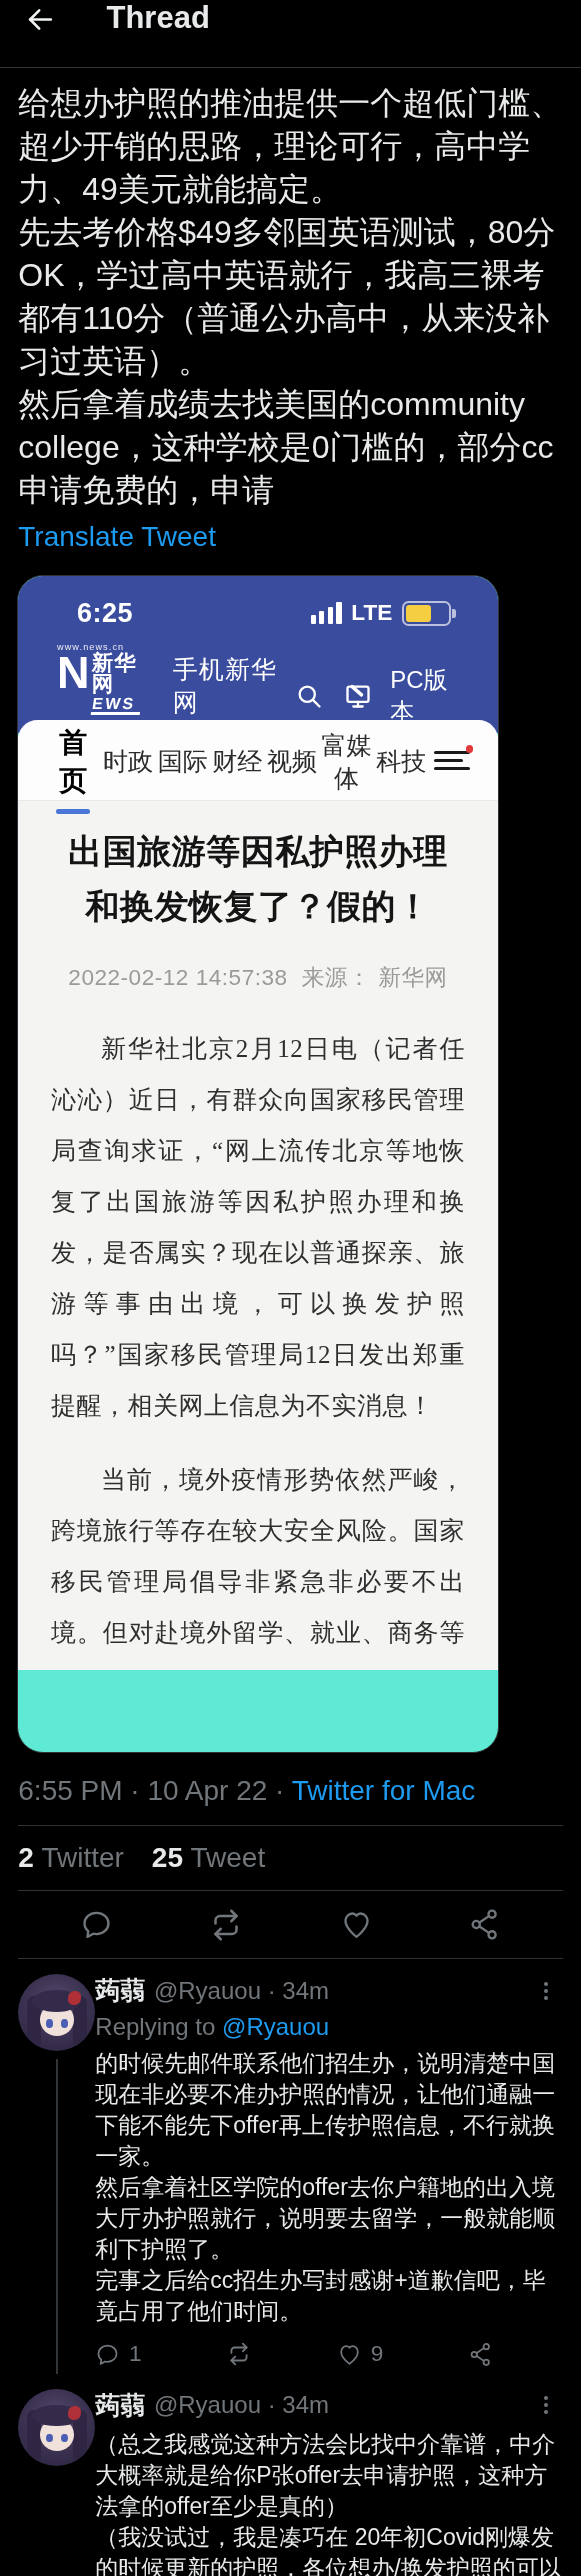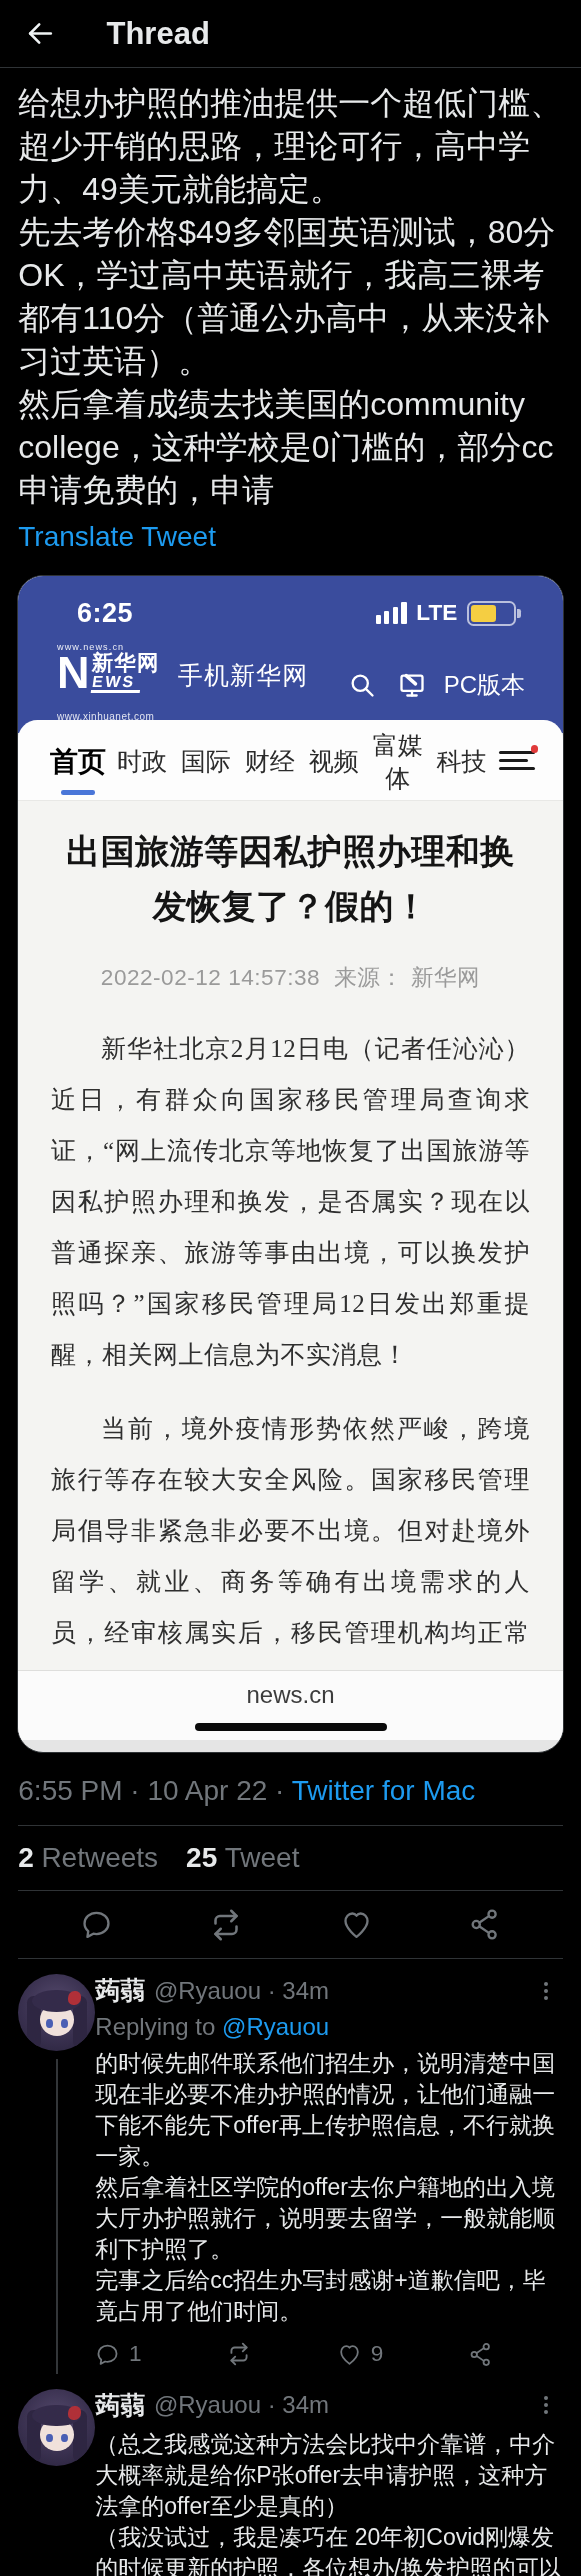--- a/index.html
+++ b/index.html
@@ -4,37 +4,37 @@
 <style>
   * { margin:0; padding:0; box-sizing:border-box; }
   html,body { background:#000; }
   body {
     width:581px; height:2576px; overflow:hidden; position:relative;
     font-family:"Liberation Sans", sans-serif;
     color:#E7E9EA;
   }
 
   
-  .topbar { height:68px; display:flex; align-items:center; padding:0 21.5px; border-bottom:1.1px solid #2F3336; }
+  .topbar { height:68px; display:flex; align-items:flex-start; padding:0 21.5px; border-bottom:1.1px solid #2F3336; }
   .back-btn { width:38px; height:38px; display:flex; align-items:center; justify-content:center; cursor:pointer; }
   .topbar-title { font-size:31px; font-weight:bold; color:#E7E9EA; margin-left:47px; }
 
   
   .tweet-text {
     padding:14px 18.3px 0 18.3px;
     font-size:32px; line-height:43px; color:#E7E9EA;
     white-space:pre-wrap; overflow-wrap:break-word; word-break:break-word;
   }
   .translate-link { padding:8.6px 18.3px 0 18.3px; font-size:28px; color:#1D9BF0; cursor:pointer; display:inline-block; }
 
   
   .embed-card {
-    margin:22.6px 17px 0 17px; width:547px; height:1178px;
+    margin:22.6px 17px 0 17px; width:482px; height:1178px;
     border-radius:26px; overflow:hidden; border:1.1px solid #2F3336;
-    background:#e5e5e5; position:relative;
+    background:#5eead4; position:relative;
   }
   .embed-blue { background:#3A4C9D; height:157px; position:relative; }
   .status-row { display:flex; align-items:center; justify-content:space-between; padding:21.5px 47px 0 59px; }
   .status-time { font-size:27px; color:#fff; font-weight:bold; letter-spacing:0.5px; }
   .status-icons { display:flex; align-items:center; gap:9.7px; }
   .sig { display:flex; align-items:flex-end; gap:3.2px; }
   .sig i { display:block; width:5.4px; background:#fff; border-radius:1.1px; }
   .sig i:nth-child(1){height:8.6px} .sig i:nth-child(2){height:13px} .sig i:nth-child(3){height:17px} .sig i:nth-child(4){height:21.5px}
   .status-net { font-size:22.6px; color:#fff; font-weight:bold; }
   .battery { width:49px; height:25px; border:2.2px solid rgba(255,255,255,.65); border-radius:6.5px; position:relative; display:flex; align-items:center; padding:2.2px; }
@@ -220,37 +220,33 @@
     <div class="art-meta">
       <span>2022-02-12 14:57:38</span><span class="src-label">来源：</span><span class="src">新华网</span>
     </div>
     <div class="art-body">
       <p>新华社北京2月12日电（记者任沁沁）近日，有群众向国家移民管理局查询求证，“网上流传北京等地恢复了出国旅游等因私护照办理和换发，是否属实？现在以普通探亲、旅游等事由出境，可以换发护照吗？”国家移民管理局12日发出郑重提醒，相关网上信息为不实消息！</p>
       <p>当前，境外疫情形势依然严峻，跨境旅行等存在较大安全风险。国家移民管理局倡导非紧急非必要不出境。但对赴境外留学、就业、商务等确有出境需求的人员，经审核属实后，移民管理机构均正常签发护照等出入境证件。</p>
 
     </div>
   </div>
 
-  <div class="embed-toolbar">
-    <div class="embed-url">news.cn</div>
-    <div class="home-indicator"></div>
-  </div>
 </div>
 
 
 <div class="time-row">
   <span>6:55 PM · 10 Apr 22 · </span><span class="link">Twitter for Mac</span>
 </div>
 
 <div class="divider divider-top"></div>
 
 <div class="counts-row">
   <span class="count-pair">
     <span class="count-num">2</span>
-    <span class="count-label">Retweets</span>
+    <span class="count-label">Twitter</span>
   </span>
   <span class="count-pair">
     <span class="count-num">25</span>
     <span class="count-label">Tweet</span>
   </span>
 </div>
 
 <div class="divider"></div>
 
 <div class="actions-row">

